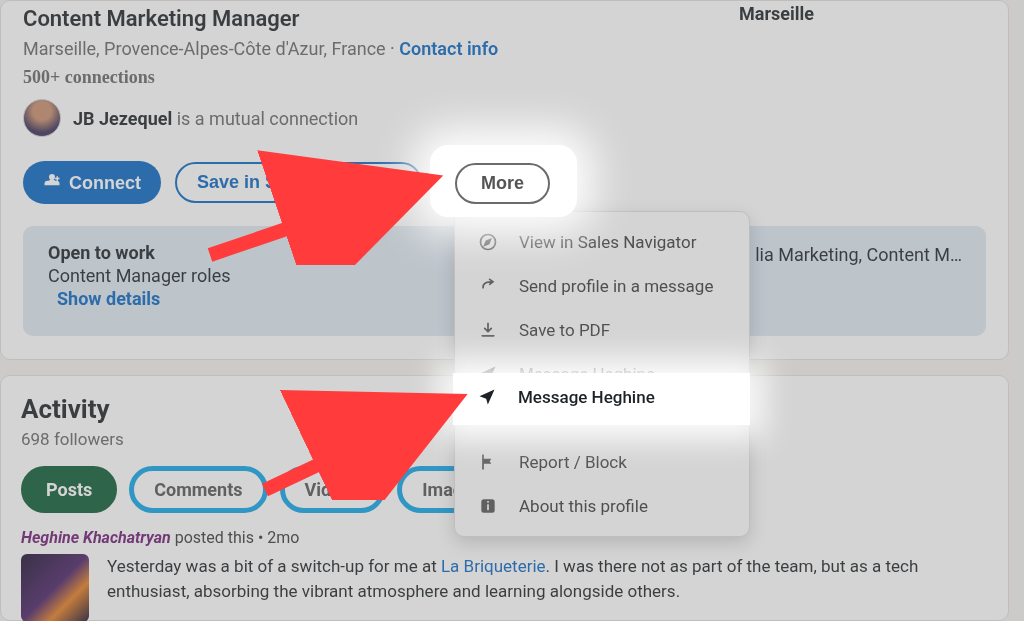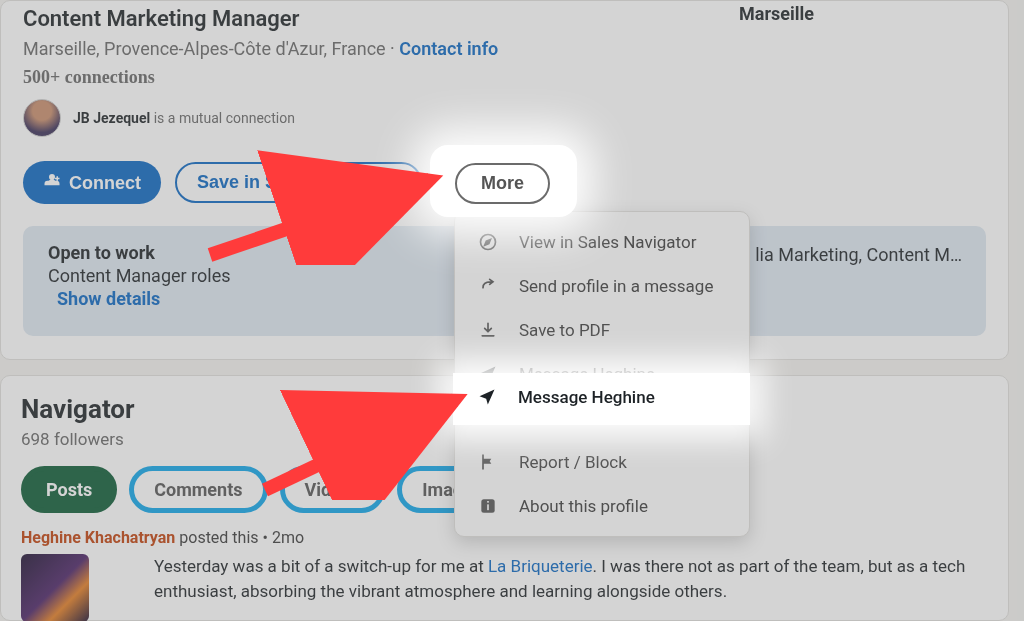--- a/index.html
+++ b/index.html
@@ -79,21 +79,21 @@
   .avatar-small {
     width: 36px;
     height: 36px;
     border-radius: 50%;
     background: radial-gradient(circle at 50% 30%, #c98d6a 30%, #3a2f58 70%);
     border: 1px solid #ccc;
     flex-shrink: 0;
   }
   .mutual-text {
     margin-left: 12px;
-    font-size: 14px;
+    font-size: 18px;
     color: #666666;
   }
   .mutual-name {
     font-weight: 700;
     color: #1d2226;
   }
 
   .btn-row {
     position: absolute;
     left: 22px;
@@ -225,29 +225,29 @@
 
   .post-meta {
     position: absolute;
     left: 20px;
     top: 152px;
     font-size: 16px;
     color: #3a3a3a;
   }
   .post-meta .author {
     font-weight: 700;
-    color: #c2410c;
+    color: #701a75;
+    font-style: italic;
   }
   .post-row {
     position: absolute;
     left: 20px;
     top: 178px;
     right: 20px;
     display: flex;
-    gap: 47px;
   }
   .post-thumb {
     width: 68px;
     height: 68px;
     border-radius: 6px;
     background: linear-gradient(135deg, #1c1030 0%, #4a2166 50%, #e67e22 70%, #1c1030 100%);
     flex-shrink: 0;
   }
   .post-text {
     margin-left: 18px;
@@ -391,21 +391,21 @@
 
     <div class="open-to-work">
       <div class="otw-title">Open to work</div>
       <div class="otw-sub">Content Manager roles</div>
       <div class="otw-link">Show details</div>
       <div class="otw-more">lia Marketing, Content M…</div>
     </div>
   </div>
 
   <div class="card-activity">
-    <div class="activity-title">Navigator</div>
+    <div class="activity-title">Activity</div>
     <div class="followers">698 followers</div>
 
     <div class="tab-row">
       <div class="pill active">Posts</div>
       <div class="pill">Comments</div>
       <div class="pill">Videos</div>
       <div class="pill">Images</div>
     </div>
 
     <div class="post-meta">

